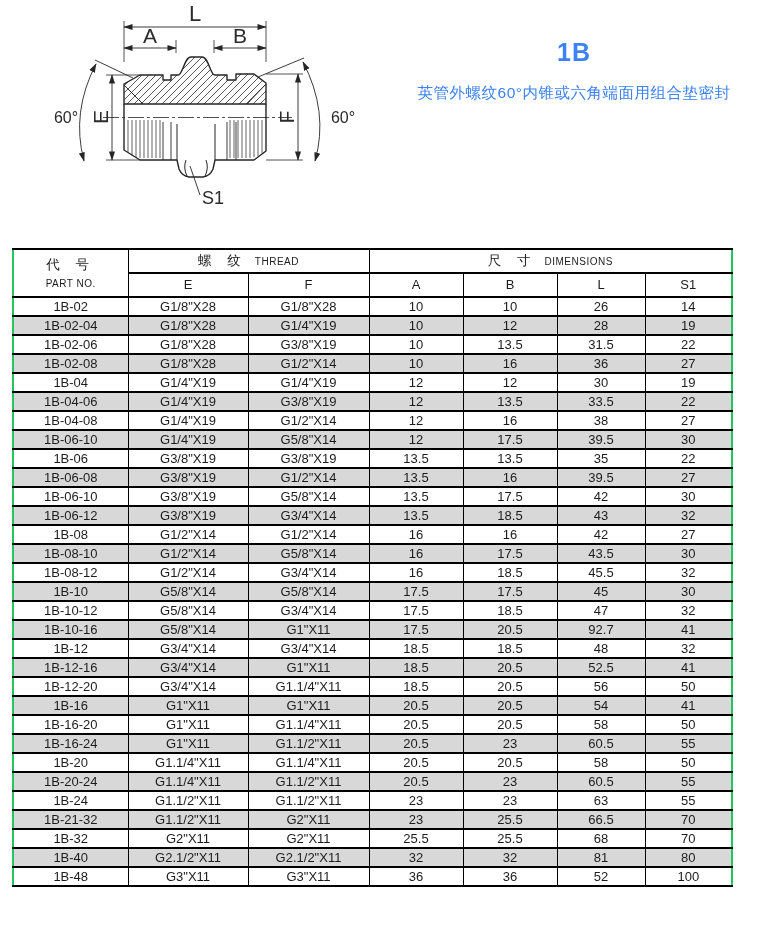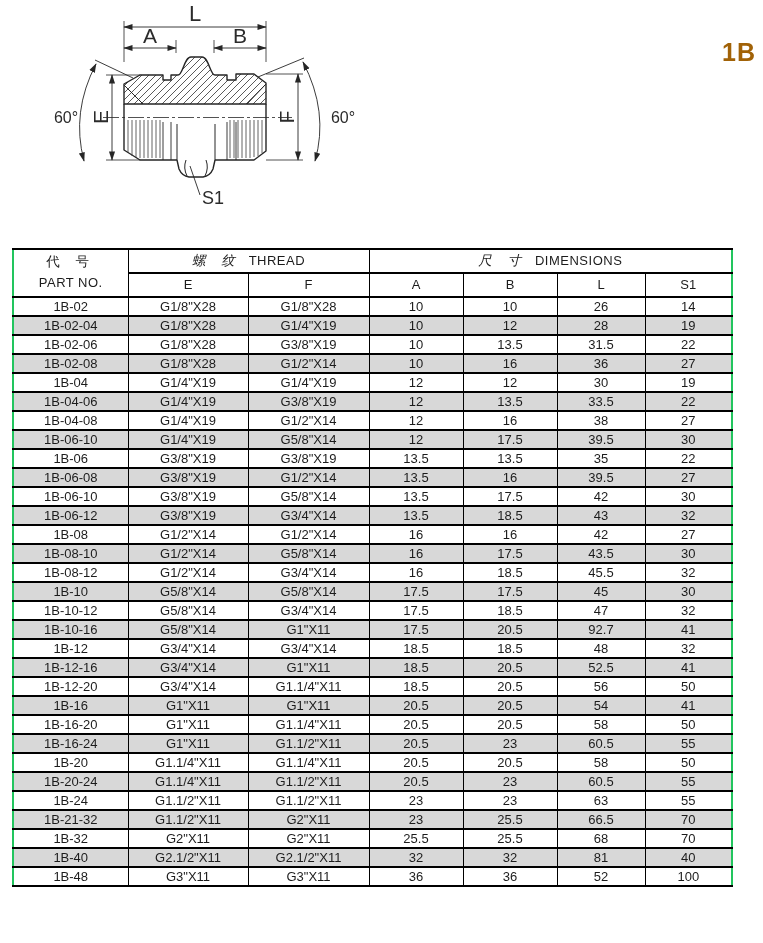--- a/index.html
+++ b/index.html
@@ -3,43 +3,43 @@
 <meta charset="utf-8">
 <style>
   html,body{margin:0;padding:0;background:#ffffff;}
   .page{
     position:relative;width:763px;height:943px;background:#ffffff;overflow:hidden;
     font-family:"Liberation Sans","DejaVu Sans",sans-serif;color:#1a1a1a;
   }
   
   .drawing-wrap{position:absolute;left:0;top:0;width:763px;height:242px;}
   .drawing-wrap svg{position:absolute;left:0;top:0;}
-  .title-block{position:absolute;left:392px;top:38px;width:364px;text-align:right;color:#a16207;}
+  .title-block{position:absolute;left:392px;top:38px;width:364px;text-align:center;color:#3b82f6;}
   .model-code{font-size:25px;font-weight:bold;letter-spacing:1px;margin-bottom:16px;}
   .title-cn{font-size:15.5px;letter-spacing:0.5px;margin-bottom:11px;white-space:nowrap;}
   .title-en{font-size:14.5px;line-height:1.35;}
   
   table.parts{
     position:absolute;left:12px;top:248px;width:719px;
     border-collapse:collapse;table-layout:fixed;border:2px solid #22c55e;
   }
   table.parts th,table.parts td{
     border-left:1px solid #000;border-right:1px solid #000;
     border-top:2px solid #000;border-bottom:2px solid #000;
     text-align:center;vertical-align:middle;padding:0;
     font-size:13px;font-weight:normal;color:#1c1c1c;line-height:1.05;
     overflow:hidden;white-space:nowrap;
   }
   table.parts thead th{height:22px;}
   table.parts tbody td{height:17px;}
   tbody tr:nth-child(even) td{background:#d8d8d8;}
   th.grp,td.grp{border-left-width:2px;}
   .hdr-cn{letter-spacing:6px;font-size:13.5px;}
-  .hdr-cn2{letter-spacing:6px;font-size:13.5px;margin-right:8px;font-style:italic;}
-  .hdr-en{letter-spacing:0.5px;font-size:13px;}
+  .hdr-cn2{letter-spacing:6px;font-size:13.5px;margin-right:8px;}
+  .hdr-en{letter-spacing:0.5px;font-size:10px;}
   .partno-cell div{line-height:1.55;}
   
   .dimtxt{font-family:"Liberation Sans",sans-serif;fill:#2b2b2b;}
 </style>
 </head>
 <body>
 
 <div class="page">
 
   <div class="drawing-wrap">
@@ -106,20 +106,21 @@
       <text class="dimtxt" x="240" y="43" font-size="21" text-anchor="middle">B</text>
       <text class="dimtxt" font-size="21" text-anchor="middle" transform="rotate(-90 101 117)" x="101" y="124">E</text>
       <text class="dimtxt" font-size="21" text-anchor="middle" transform="rotate(-90 287 117)" x="287" y="124">F</text>
       <text class="dimtxt" x="66" y="123" font-size="16" text-anchor="middle">60°</text>
       <text class="dimtxt" x="343" y="123" font-size="16" text-anchor="middle">60°</text>
       <text class="dimtxt" x="202" y="204" font-size="18" text-anchor="start">S1</text>
     </svg>
 
     <div class="title-block">
       <div class="model-code">1B</div>
+      <div class="title-cn">英管外螺纹60°内锥或六角端面用组合垫密封</div>
       <div class="title-en">
       </div>
     </div>
   </div>
 
   <table class="parts">
     <colgroup>
       <col style="width:115px">
         <col style="width:120px">
         <col style="width:121px">
@@ -412,21 +413,21 @@
           <td>68</td>
           <td>70</td>
         </tr>
         <tr>
           <td>1B-40</td>
           <td class="grp">G2.1/2"X11</td>
           <td>G2.1/2"X11</td>
           <td class="grp">32</td>
           <td>32</td>
           <td>81</td>
-          <td>40</td>
+          <td>80</td>
         </tr>
         <tr>
           <td>1B-48</td>
           <td class="grp">G3"X11</td>
           <td>G3"X11</td>
           <td class="grp">36</td>
           <td>36</td>
           <td>52</td>
           <td>100</td>
         </tr>

